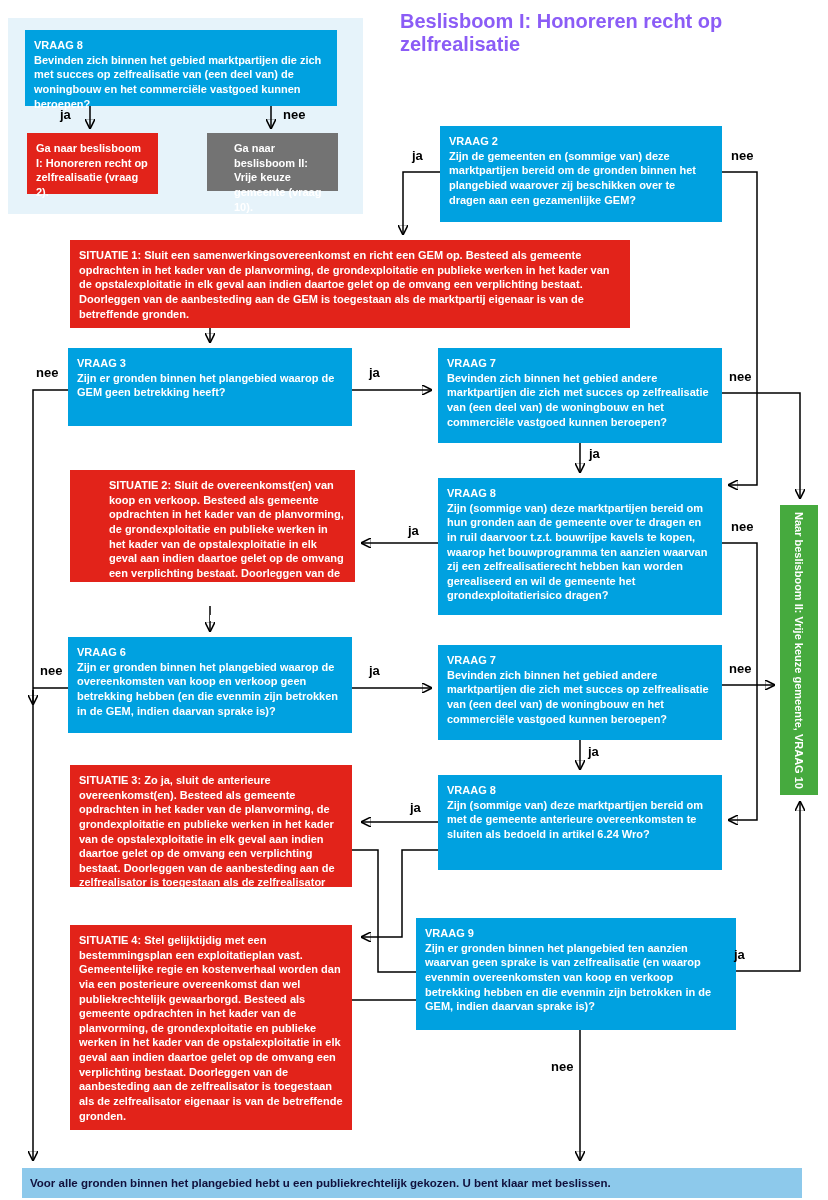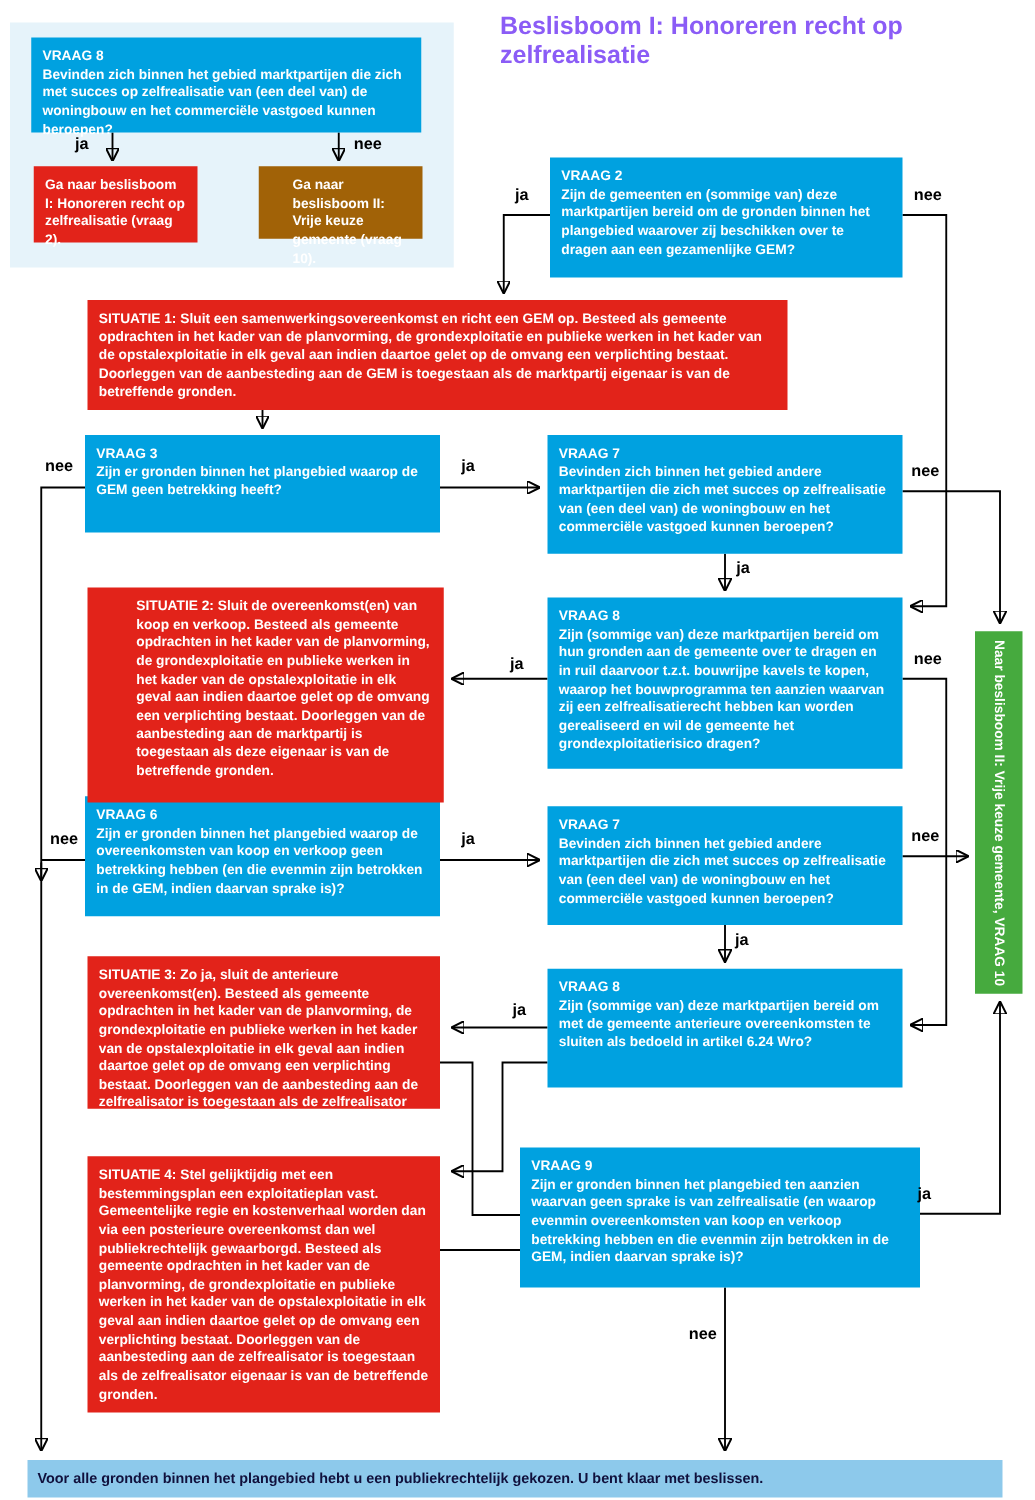--- a/index.html
+++ b/index.html
@@ -12,21 +12,21 @@
   }
   .panel{
     position:absolute;left:8px;top:18px;width:355px;height:196px;background:#E6F3FA;
   }
   .box{
     position:absolute;box-sizing:border-box;color:#fff;font-weight:bold;
     font-size:11px;line-height:1.33;padding:8px 9px;
   }
   .q{background:#00A1E0;}
   .s{background:#E2231A;}
-  .g{background:#a16207;padding-left:27px;}
+  .g{background:#737373;padding-left:27px;}
   .box .hd{display:block;}
   .lbl{
     position:absolute;font-weight:bold;font-size:13px;color:#000;line-height:1;
   }
   #connectors{position:absolute;left:0;top:0;width:828px;height:1200px;}
   #connectors path{fill:none;stroke:#000;stroke-width:1.5;}
   .sidebox{
     position:absolute;left:780px;top:505px;width:38px;height:290px;background:#46AA3E;
     display:flex;align-items:center;justify-content:center;box-sizing:border-box;
   }
@@ -39,21 +39,21 @@
     color:#10103C;font-weight:bold;font-size:11.5px;
   }
   
   #vraag1{left:25px;top:30px;width:312px;height:76px;}
   #goto1{left:27px;top:133px;width:131px;height:61px;}
   #goto2{left:207px;top:133px;width:131px;height:58px;}
   #vraag2{left:440px;top:126px;width:282px;height:96px;}
   #situatie1{left:70px;top:240px;width:560px;height:88px;}
   #vraag3{left:68px;top:348px;width:284px;height:78px;}
   #vraag4{left:438px;top:348px;width:284px;height:95px;}
-  #situatie2{left:70px;top:470px;width:285px;height:172px;padding-left:39px;}
+  #situatie2{left:70px;top:470px;width:285px;height:112px;padding-left:39px;}
   #vraag5{left:438px;top:478px;width:284px;height:137px;}
   #vraag6{left:68px;top:637px;width:284px;height:96px;}
   #vraag7{left:438px;top:645px;width:284px;height:95px;}
   #situatie3{left:70px;top:765px;width:282px;height:122px;}
   #vraag8{left:438px;top:775px;width:284px;height:95px;}
   #situatie4{left:70px;top:925px;width:282px;height:205px;}
   #vraag9{left:416px;top:918px;width:320px;height:112px;}
   
   #l-ja1{left:60px;top:108px;}   #l-nee1{left:283px;top:108px;}
   #l-ja2{left:412px;top:149px;}  #l-nee2{left:731px;top:149px;}

